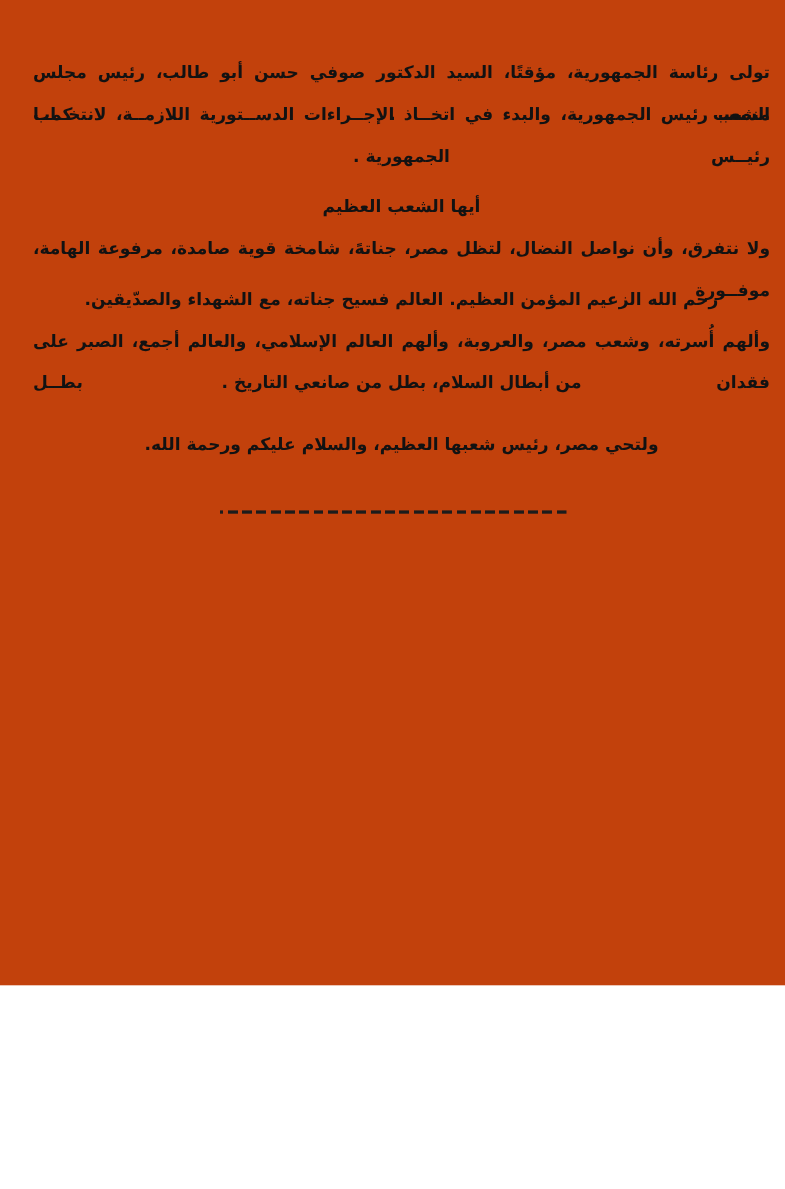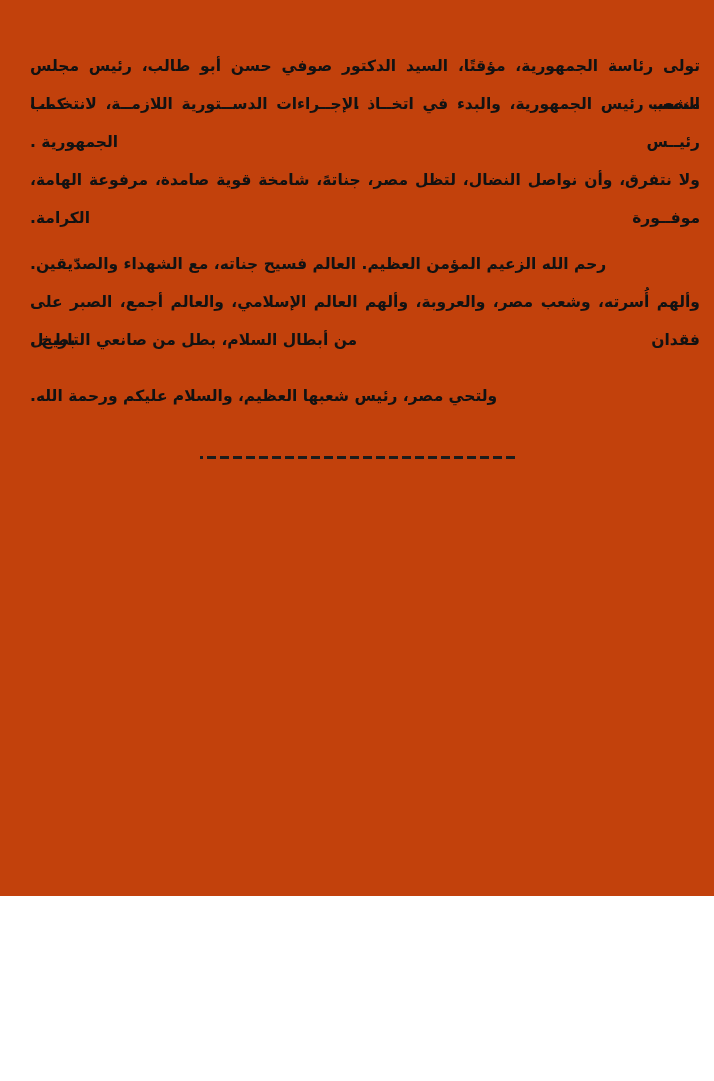--- a/index.html
+++ b/index.html
@@ -23,21 +23,21 @@
     right: 14px;
     left: 30px;
   }
   .para { margin: 0; padding: 0; }
   .line {
     display: block;
     font-size: 15.5px;
     font-weight: bold;
     line-height: 38px;
     height: 38px;
-    text-align: left;
+    text-align: center;
     white-space: nowrap;
     letter-spacing: 0;
   }
   .line.justify {
     white-space: normal;
     text-align: justify;
     text-align-last: justify;
   }
   .para-heading   { margin-top: 8px; }
   .para-prayer    { margin-top: 8px; }
@@ -65,24 +65,26 @@
 
 <div class="page">
   <div class="content">
 
     <div class="para para-succession">
       <span class="line justify">تولى رئاسة الجمهورية، مؤقتًا، السيد الدكتور صوفي حسن أبو طالب، رئيس مجلس الشعب . كمــا</span>
       <span class="line justify">منصب رئيس الجمهورية، والبدء في اتخــاذ الإجــراءات الدســتورية اللازمــة، لانتخــاب رئيــس</span>
       <span class="line">الجمهورية .</span>
     </div>
 
+    <div class="para para-heading">
+      <span class="line">أيها الشعب العظيم</span>
+    </div>
 
     <div class="para para-unity">
       <span class="line justify">ولا نتفرق، وأن نواصل النضال، لتظل مصر، جناتهً، شامخة قوية صامدة، مرفوعة الهامة، موفــورة</span>
-      <span class="line">الكرامة.</span>
     </div>
 
     <div class="para para-prayer">
       <span class="line">رحم الله الزعيم المؤمن العظيم. العالم فسيح جناته، مع الشهداء والصدّيقين.</span>
       <span class="line justify">وألهم أُسرته، وشعب مصر، والعروبة، وألهم العالم الإسلامي، والعالم أجمع، الصبر على فقدان بطــل</span>
       <span class="line">من أبطال السلام، بطل من صانعي التاريخ .</span>
     </div>
 
     <div class="para para-closing">
       <span class="line">ولتحي مصر، رئيس شعبها العظيم، والسلام عليكم ورحمة الله.</span>

